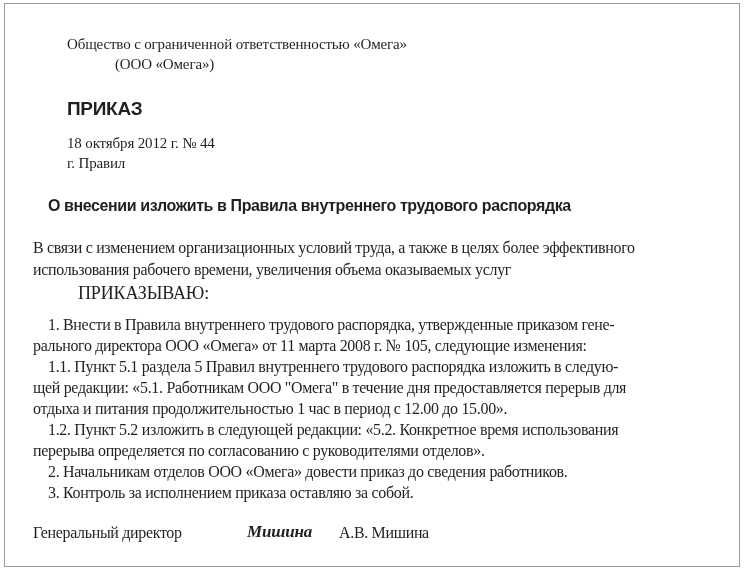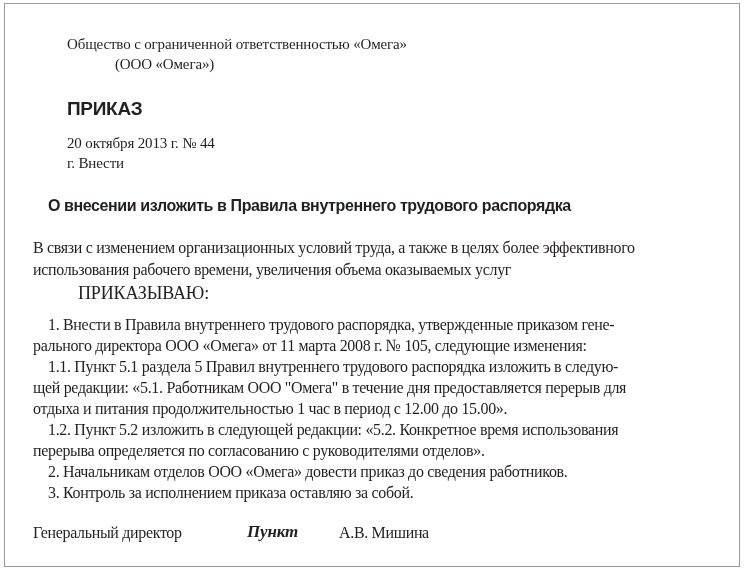--- a/index.html
+++ b/index.html
@@ -60,22 +60,22 @@
   </style>
 </head>
 <body>
 
 <div class="frame"></div>
 
 <div class="line" style="left:67px; top:34px;">Общество с ограниченной ответственностью «Омега»</div>
 <div class="line" style="left:67px; top:54px;margin-left:48px;">(ООО «Омега»)</div>
 
 <div class="line sans title" style="left:67px; top:99px;">ПРИКАЗ</div>
-<div class="line" style="left:67px; top:133px;">20 октября 2013 г. № 44</div>
-<div class="line" style="left:67px; top:153px;">г. Внести</div>
+<div class="line" style="left:67px; top:133px;">18 октября 2012 г. № 44</div>
+<div class="line" style="left:67px; top:153px;">г. Правил</div>
 
 <div class="line sans heading" style="left:48px; top:196px;">О внесении изложить в Правила внутреннего трудового распорядка</div>
 
 <div class="line body-text cond" style="left:33px; top:238px;">В связи с изменением организационных условий труда, а также в целях более эффективного</div>
 <div class="line body-text cond" style="left:33px; top:260px;">использования рабочего времени, увеличения объема оказываемых услуг</div>
 <div class="line" style="left:33px; top:283px; font-size:18px;margin-left:45px;">ПРИКАЗЫВАЮ:</div>
 
 <div class="line body-text cond" style="left:48px; top:315px;">1. Внести в Правила внутреннего трудового распорядка, утвержденные приказом гене-</div>
 <div class="line body-text cond" style="left:33px; top:336px;">рального директора ООО «Омега» от 11 марта 2008 г. № 105, следующие изменения:</div>
 
@@ -83,14 +83,14 @@
 <div class="line body-text cond" style="left:33px; top:378px;">щей редакции: «5.1. Работникам ООО "Омега" в течение дня предоставляется перерыв для</div>
 <div class="line body-text cond" style="left:33px; top:399px;">отдыха и питания продолжительностью 1 час в период с 12.00 до 15.00».</div>
 
 <div class="line body-text cond" style="left:48px; top:420px;">1.2. Пункт 5.2 изложить в следующей редакции: «5.2. Конкретное время использования</div>
 <div class="line body-text cond" style="left:33px; top:441px;">перерыва определяется по согласованию с руководителями отделов».</div>
 
 <div class="line body-text cond" style="left:48px; top:462px;">2. Начальникам отделов ООО «Омега» довести приказ до сведения работников.</div>
 <div class="line body-text cond" style="left:48px; top:483px;">3. Контроль за исполнением приказа оставляю за собой.</div>
 
 <div class="line body-text cond" style="left:33px; top:523px;">Генеральный директор</div>
-<div class="line sig" style="left:247px; top:522px; font-size:17px;">Пункт</div>
+<div class="line sig" style="left:247px; top:522px; font-size:17px;">Мишина</div>
 <div class="line body-text cond" style="left:339px; top:523px;">А.В. Мишина</div>
 
 </body></html>

